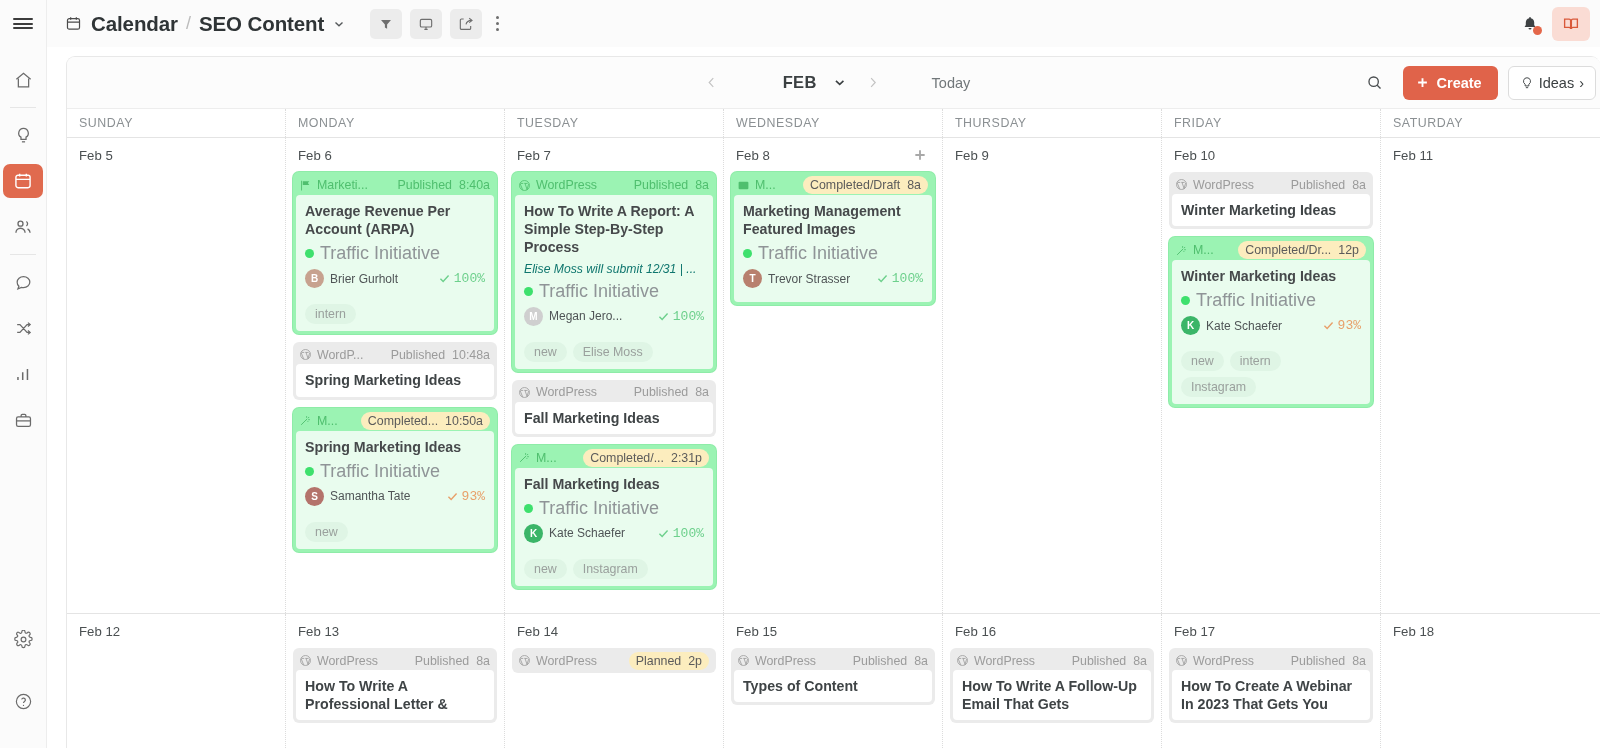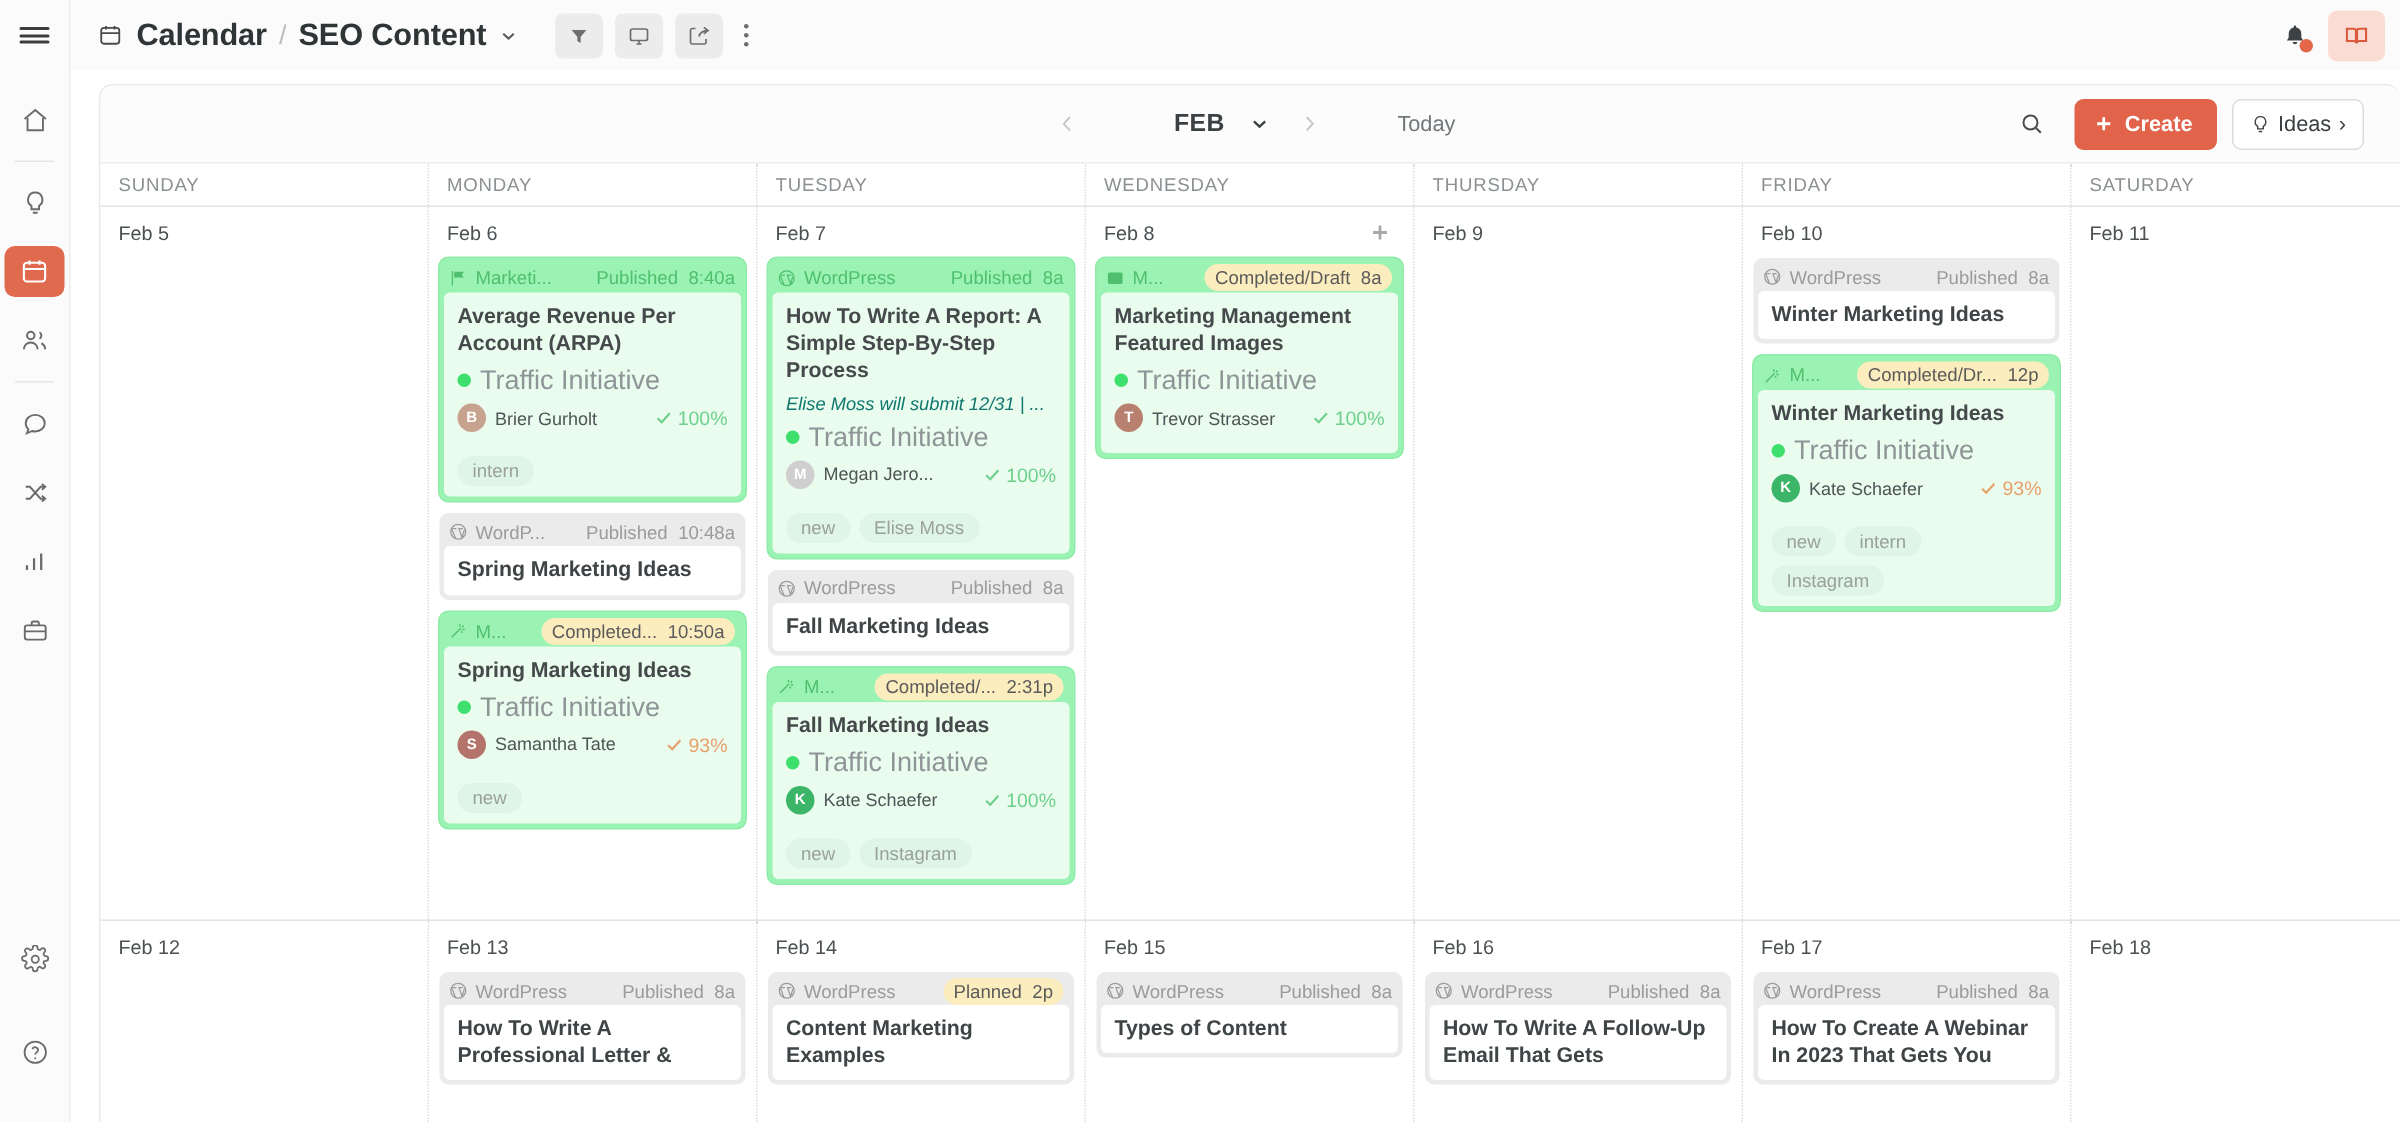--- a/index.html
+++ b/index.html
@@ -65,21 +65,21 @@
   }
   .cal-toolbar {
     height: 52px; display: flex; align-items: center; position: relative;
     background: #fcfcfc; border-bottom: 1px solid #ededed;
   }
   .navgroup { position: absolute; left: 50%; transform: translateX(-50%); display: flex; align-items: center; }
   .nav-arrow { width: 30px; height: 30px; display:flex; align-items:center; justify-content:center; color:#c3c3c3; cursor:pointer; }
   .month-label { font-size: 16.5px; font-weight: bold; color: #3b4042; margin: 0 16px; letter-spacing:0.3px;padding-left:40px; }
   .month-caret { color:#3b4042; display:flex; align-items:center; cursor:pointer; margin-right: 10px;}
   .today-btn { font-size: 14.5px; color: #71777a; margin-left: 44px; cursor: pointer; }
-  .toolbar-right { margin-left: auto; display: flex; align-items: center; padding-right: 24px; }
+  .toolbar-right { margin-left: auto; display: flex; align-items: center; padding-right: 4px; }
   .search-icon-btn { width: 32px; height: 32px; display:flex; align-items:center; justify-content:center; color:#4a4e50; cursor:pointer; margin-right: 12px;}
   .create-btn {
     height: 34px; background: #e0634a; color: #fff; border-radius: 6px;
     display:flex; align-items:center; padding: 0 16px 0 12px; font-size: 14.5px; font-weight: bold;
     cursor:pointer; gap: 7px;
   }
   .ideas-btn {
     height: 34px; border: 1px solid #dcdcdc; border-radius: 6px; background:#fff;
     display:flex; align-items:center; padding: 0 11px; font-size: 14.5px; color: #3b4042;
     cursor:pointer; gap: 5px; margin-left: 10px; font-weight: 500;
@@ -127,21 +127,21 @@
 
   .ctitle { font-size: 14.2px; font-weight: bold; color: #46494b; line-height: 1.28; margin-bottom: 5px; }
   .card.grey .ctitle { color: #3f4446; margin-bottom: 0; }
   .cnote { font-size: 12.2px; color: #0f766e; font-style: italic; margin-bottom: 5px; white-space: nowrap; overflow: hidden; text-overflow: ellipsis;}
   .cmeta { display:flex; align-items:center; gap: 6px; font-size: 18px; color:#8f9497; margin-bottom: 5px; }
   .dot { width: 9px; height: 9px; border-radius: 50%; background: #3ee06d; flex: 0 0 auto;}
   .crow { display:flex; align-items:center; gap: 6px; margin-bottom: 7px; }
   .avatar { width: 19px; height: 19px; border-radius: 50%; flex:0 0 auto; display:flex; align-items:center; justify-content:center;
     font-size: 10px; color:#fff; font-weight:bold; overflow:hidden; }
   .aname { font-size: 12px; color: #4f5456; white-space: nowrap; overflow:hidden; text-overflow: ellipsis; }
-  .apct { margin-left: auto; display:flex; align-items:center; gap:3px; font-size: 13px; white-space: nowrap;}
+  .apct { margin-left: auto; display:flex; align-items:center; gap:3px; font-size: 13px; white-space: nowrap; font-family: Liberation Mono, monospace;}
   .apct.g { color: #6dd08c; }
   .apct.o { color: #e8a06a; }
   .tags { display:flex; flex-wrap: wrap; gap: 6px; margin-top: 16px; }
   .tag { background: #dff5e5; color: #9aa09d; font-size: 12.4px; border-radius: 10px; padding: 3px 10px; }
 </style>
 </head>
 <body>
 
 <div class="rail">
   <div class="rail-hamburger">
@@ -658,23 +658,20 @@
                   <path d="M4.2 9.3 8.6 20M12.6 7.2 17 20M4.6 8.2h5.1M12.2 8.2h5.5M19.6 9.5 16.4 20"></path>
                 </svg>
                 <span>WordPress</span>
               </span>
               <span class="chead-spacer"></span>
               <span class="status-pill">
                 <span>Planned</span>
                 <span>2p</span>
               </span>
             </div>
-            <div class="cbody">
-              <div class="ctitle">Content Marketing Examples</div>
-            </div>
           </div>
         </div>
         <div class="daycell">
           <div class="daynum">Feb 15</div>
           <div class="card grey">
             <div class="chead">
               <span class="chead-src">
                 <svg width="13" height="13" viewBox="0 0 24 24" fill="none" stroke="currentColor" stroke-width="1.5">
                   <circle cx="12" cy="12" r="9.2"></circle>
                   <path d="M4.2 9.3 8.6 20M12.6 7.2 17 20M4.6 8.2h5.1M12.2 8.2h5.5M19.6 9.5 16.4 20"></path>

